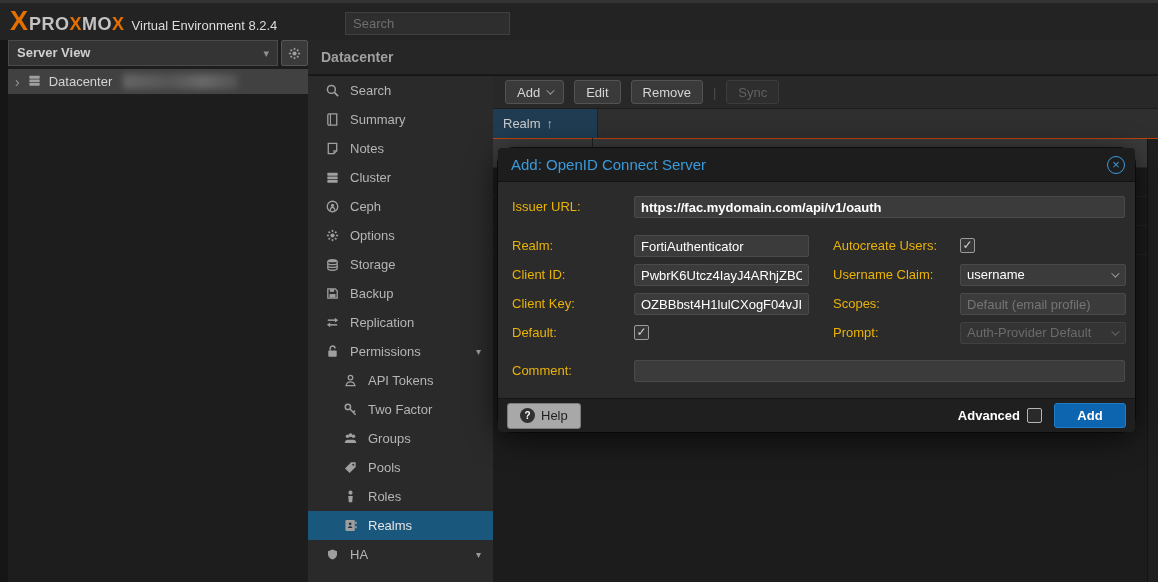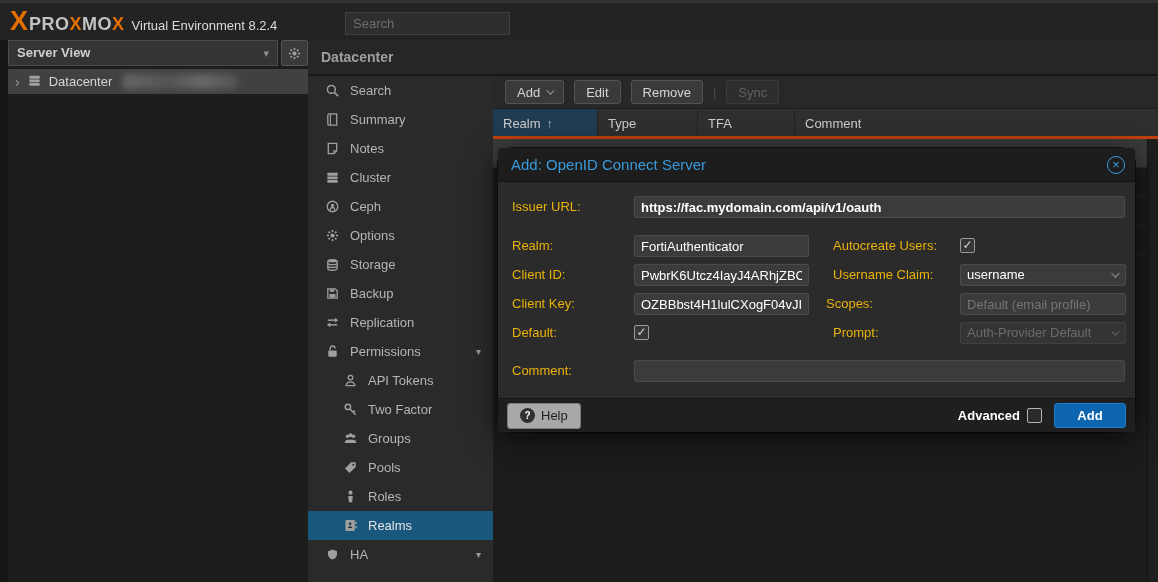--- a/index.html
+++ b/index.html
@@ -39,21 +39,21 @@
   .nav-item .exp { margin-left:auto; margin-right:12px; color:#9a9a9a; font-size:10px; }
   .nav-item svg { flex:0 0 auto; }
 
   
   #main { position:absolute; left:493px; top:76px; right:0; bottom:0; background:#1c1c1c; }
   #toolbar { height:33px; background:#282828; border-bottom:1px solid #1d1d1d; display:flex; align-items:center; gap:10px; padding-left:12px; }
   .tb-btn { height:24px; padding:0 11px; background:#3a3a3a; border:1px solid #535353; border-radius:3px; color:#d6d6d6; font-size:13px; display:flex; align-items:center; gap:6px; }
   .tb-btn.disabled { color:#616161; background:#2e2e2e; border-color:#3c3c3c; }
   .tb-sep { color:#4d4d4d; }
   .caret-down { width:6px; height:6px; border-right:1.5px solid #9a9a9a; border-bottom:1.5px solid #9a9a9a; transform:rotate(45deg) translateY(-2px); }
-  #thead { height:30px; display:flex; background:#2f2f2f; border-bottom:3px solid #c2410c; }
+  #thead { height:30px; display:flex; background:#2f2f2f; border-bottom:1px solid #c2410c;flex-direction:column; }
   .th { line-height:29px; padding-left:10px; color:#cccccc; border-right:1px solid #222; }
   .th.sorted { background:#1f3c52; }
   .th .arrow { margin-left:6px; color:#b9c6d0; }
   .trow1 { height:29px; background:#3b3b3b; border-bottom:1px solid #2b2b2b; }
   .trow { height:29px; border-bottom:1px solid #242424; }
   #vscroll { position:absolute; right:0; top:63px; bottom:0; width:11px; background:#1f1f1f; border-left:1px solid #141414; }
 
   
   #dialog { position:absolute; left:498px; top:148px; width:637px; height:284px; z-index:10; border-radius:16px; box-shadow:0 6px 30px rgba(0,0,0,.7), 0 0 0 1px #101010; }
   .dlg-title { height:34px; background:#1d1d1d; border-radius:4px 4px 0 0; border-bottom:1px solid #131313; position:relative; }
@@ -320,21 +320,21 @@
     <span class="flabel" style="left:14px;top:82px">Client ID:</span>
     <input class="fld" style="left: 136px; top: 82px; width: 175px;" readonly="" value="PwbrK6Utcz4IayJ4ARhjZBC">
     <span class="flabel" style="left:335px;top:82px">Username Claim:</span>
     <div class="fld combo" style="left:462px;top:82px;width:166px">
       <span class="cv">username</span>
       <span class="caret-down"></span>
     </div>
 
     <span class="flabel" style="left:14px;top:111px">Client Key:</span>
     <input class="fld" style="left: 136px; top: 111px; width: 175px;" readonly="" value="OZBBbst4H1lulCXogF04vJI">
-    <span class="flabel" style="left:328px;top:111px">Scopes:</span>
+    <span class="flabel" style="left:335px;top:111px">Scopes:</span>
     <input class="fld" style="left: 462px; top: 111px; width: 166px;" readonly="" placeholder="Default (email profile)">
 
     <span class="flabel" style="left:14px;top:140px">Default:</span>
     <span class="cb" style="left:136px;top:143px">✓</span>
     <span class="flabel" style="left:335px;top:140px">Prompt:</span>
     <div class="fld combo disabled" style="left:462px;top:140px;width:166px">
       <span class="cv">Auth-Provider Default</span>
       <span class="caret-down"></span>
     </div>
 

